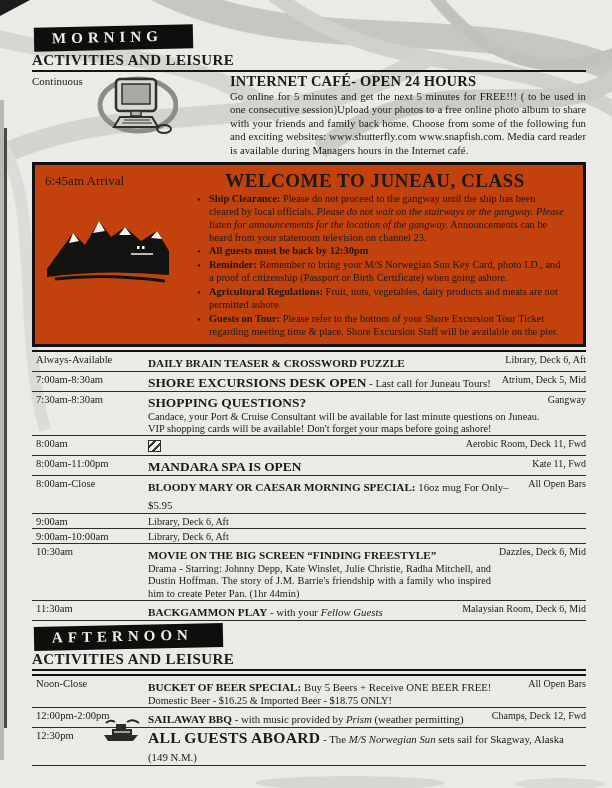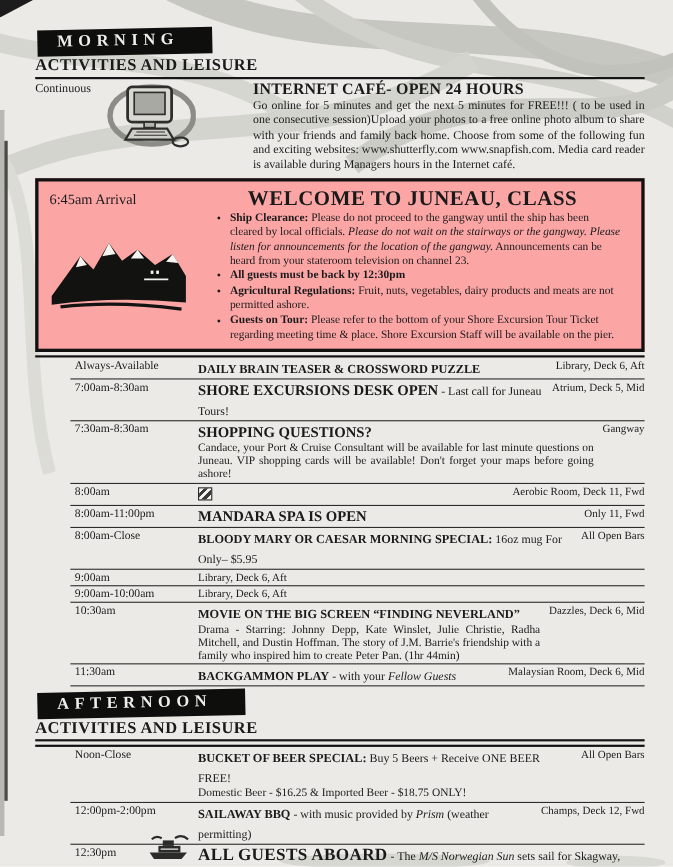--- a/index.html
+++ b/index.html
@@ -25,37 +25,37 @@
 
   
   .cafe{display:flex;align-items:flex-start;margin-top:1px;}
   .cafe-cont{flex:none;width:62px;font-size:11px;padding-top:2px;}
   .cafe-icon{flex:none;width:88px;margin-top:2px;}
   .cafe-text{flex:1;margin-left:48px;}
   .cafe-title{font-weight:bold;font-size:14.5px;letter-spacing:.2px;}
   .cafe-body{font-size:10.8px;line-height:1.24;text-align:justify;}
 
   
-  .welcome{display:flex;border:3px solid #111;background:#fca5a5;
+  .welcome{display:flex;border:3px solid #111;background:#c2410c;
     margin-top:5px;padding:5px 16px 4px 10px;}
   .welcome-left{flex:none;width:138px;}
   .arrival{font-size:13px;padding-top:3px;}
   .mountains{margin-top:22px;}
   .welcome-right{flex:1;}
   .welcome-title{text-align:center;font-weight:bold;font-size:19px;letter-spacing:.5px;margin-bottom:1px;}
   .welcome-bullets{margin:0;padding:0 2px 0 14px;list-style:none;}
   .welcome-bullets li{font-size:10.4px;line-height:1.24;position:relative;padding-left:12px;margin-bottom:1px;}
   .welcome-bullets li::before{content:"•";position:absolute;left:0;top:0;font-size:11px;}
   .b-lead{font-weight:bold;}
   .b-italic{font-style:italic;}
 
   
   .sched{border-top:2px solid #111;margin-top:3px;}
   .row{display:flex;align-items:flex-start;border-bottom:1.4px solid #2c2c2c;
-    padding:1px 0 0;position:relative;min-height:13px;margin-left:32px;}
+    padding:1px 0 0;position:relative;min-height:13px;}
   .row-time{flex:none;width:112px;font-size:10.6px;padding-top:1px;padding-left:4px;}
   .row-main{flex:1;padding-right:8px;position:relative;}
   .row-loc{flex:none;max-width:185px;text-align:left;font-size:10px;padding-top:1px;}
   .row-title{font-weight:bold;font-size:11.2px;line-height:1.12;}
   .row[data-size="m"] .row-title{font-size:13.4px;line-height:1.02;}
   .row[data-size="l"] .row-title{font-size:15.6px;line-height:1;letter-spacing:.3px;}
   .row-detail{font-weight:normal;font-size:10.8px;}
   .row-detail-i{font-weight:normal;font-style:italic;font-size:10.8px;}
   .row-sub{font-size:10.4px;line-height:1.18;text-align:justify;font-weight:normal;}
 
@@ -136,20 +136,21 @@
         </div>
       </div>
       <div class="welcome-right">
         <div class="welcome-title">WELCOME TO JUNEAU, CLASS</div>
         <ul class="welcome-bullets">
 
             <li><span class="b-lead">Ship Clearance:</span><span> Please do not proceed to the gangway until the ship has been cleared by local officials. </span><span class="b-italic">Please do not wait on the stairways or the gangway.  Please listen for announcements for the location of the gangway.</span><span> Announcements can be heard from your stateroom television on channel 23.</span></li>
 
             <li><span class="b-lead">All guests must be back by 12:30pm</span><span></span><span class="b-italic"></span><span></span></li>
 
+            <li><span class="b-lead">Reminder:</span><span> Remember to bring your M/S Norwegian Sun Key Card, photo I.D., and a proof of citizenship (Passport or Birth Certificate) when going ashore.</span><span class="b-italic"></span><span></span></li>
 
             <li><span class="b-lead">Agricultural Regulations:</span><span> Fruit, nuts, vegetables, dairy products and meats are not permitted ashore.</span><span class="b-italic"></span><span></span></li>
 
             <li><span class="b-lead">Guests on Tour:</span><span> Please refer to the bottom of your Shore Excursion Tour Ticket regarding meeting time &amp; place. Shore Excursion Staff will be available on the pier.</span><span class="b-italic"></span><span></span></li>
 
         </ul>
       </div>
     </div>
 
     
@@ -200,21 +201,21 @@
         </div>
 
         <div class="row" data-size="m">
           <div class="row-time">8:00am-11:00pm</div>
           <div class="row-main">
             <div>
               <span class="row-title">MANDARA SPA IS OPEN</span><span class="row-detail"></span><span class="row-detail-i"></span><span class="row-detail"></span>
             </div>
 
           </div>
-          <div class="row-loc">Only 11, Fwd</div>
+          <div class="row-loc">Kate 11, Fwd</div>
         </div>
 
         <div class="row" data-size="n">
           <div class="row-time">8:00am-Close</div>
           <div class="row-main">
             <div>
               <span class="row-title">BLOODY MARY OR CAESAR MORNING SPECIAL:</span><span class="row-detail"> 16oz mug For Only– $5.95</span><span class="row-detail-i"></span><span class="row-detail"></span>
             </div>
 
           </div>
@@ -228,21 +229,21 @@
 
         <div class="row" data-size="n">
           <div class="row-time">9:00am-10:00am</div>
           <div class="row-loc">Library, Deck 6, Aft</div>
         </div>
 
         <div class="row" data-size="n">
           <div class="row-time">10:30am</div>
           <div class="row-main">
             <div>
-              <span class="row-title">MOVIE ON THE BIG SCREEN  “FINDING NEVERLAND”</span><span class="row-detail"></span><span class="row-detail-i"></span><span class="row-detail"></span>
+              <span class="row-title">MOVIE ON THE BIG SCREEN  “FINDING FREESTYLE”</span><span class="row-detail"></span><span class="row-detail-i"></span><span class="row-detail"></span>
             </div>
             <div class="row-sub">Drama - Starring: Johnny Depp, Kate Winslet, Julie Christie, Radha Mitchell, and Dustin Hoffman. The story of J.M. Barrie's friendship with a family who inspired him to create Peter Pan. (1hr 44min)</div>
           </div>
           <div class="row-loc">Dazzles, Deck 6, Mid</div>
         </div>
 
         <div class="row" data-size="n">
           <div class="row-time">11:30am</div>
           <div class="row-main">
             <div>

